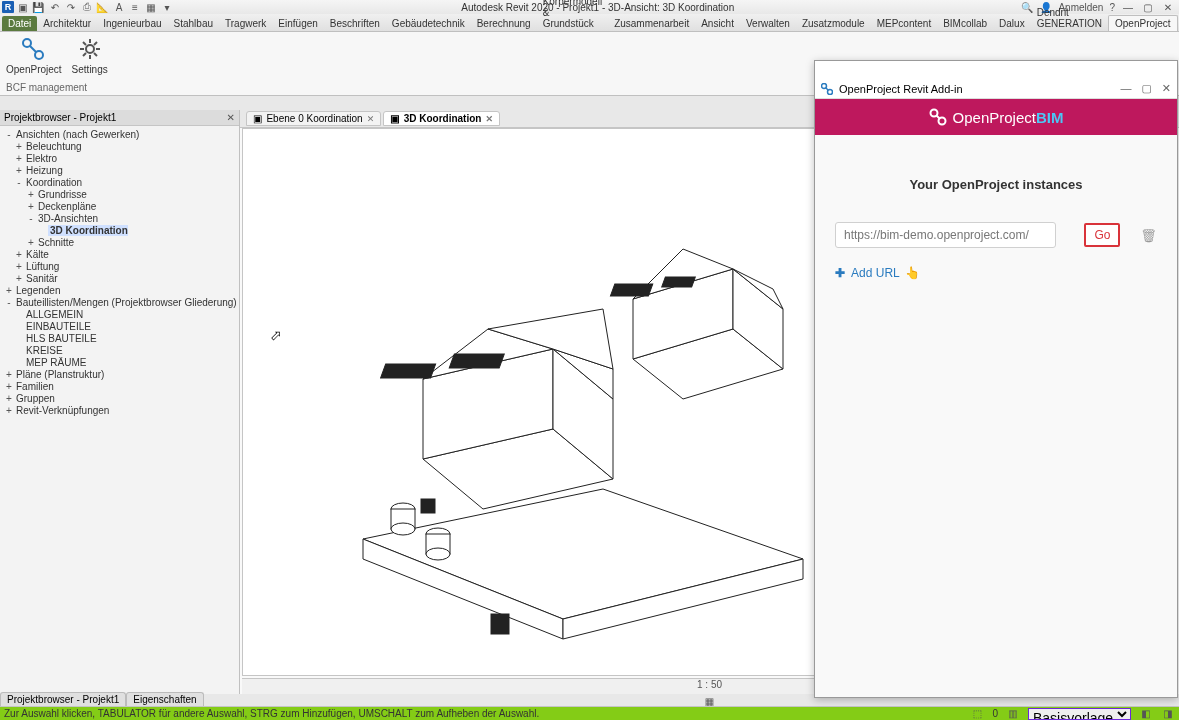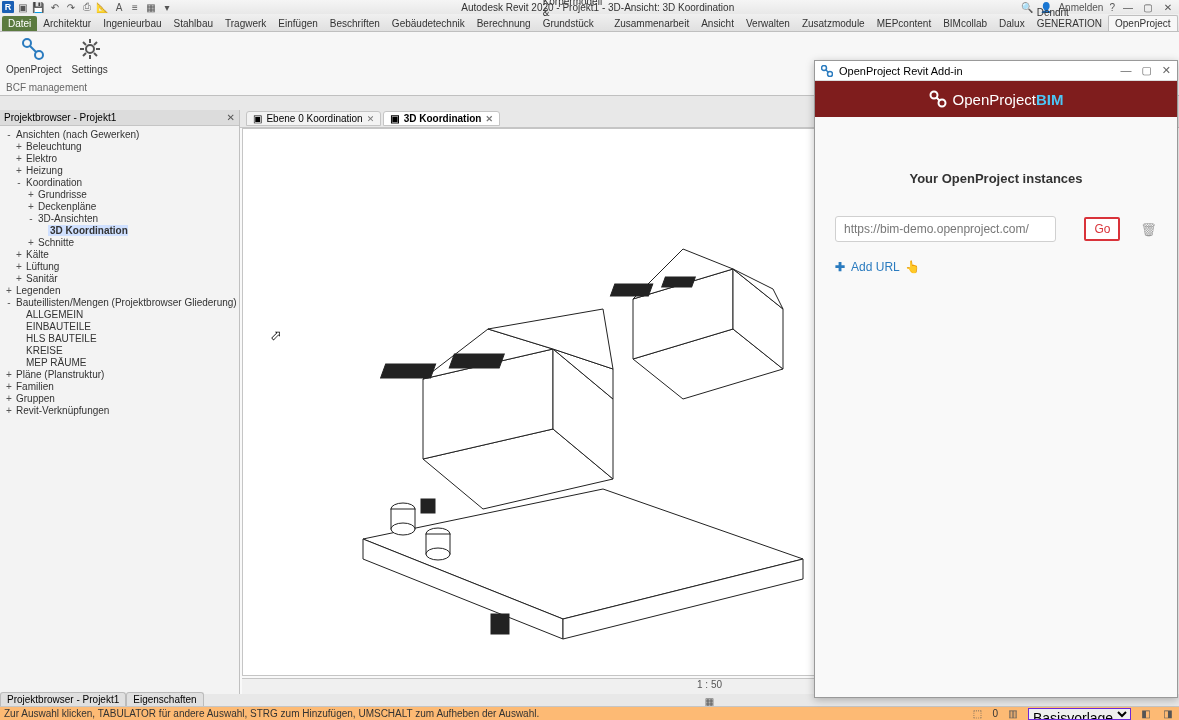--- a/index.html
+++ b/index.html
@@ -49,33 +49,33 @@
 .canvas { position: absolute; left: 2px; top: 18px; right: 2px; bottom: 18px; background: #fff; border: 1px solid #c5c5c5; overflow: hidden; }
 .canvas svg { position: absolute; left: 60px; top: 50px; }
 
 
 .view-ctrl { position: absolute; left: 2px; right: 2px; bottom: 0; height: 16px; background: #f0f0f0; border-top: 1px solid #c5c5c5; display: flex; align-items: center; padding: 0 6px; gap: 6px; font-size: 10px; color: #555; flex-direction: column; }
 .view-ctrl .vci { width: 14px; height: 12px; display: flex; align-items: center; justify-content: center; }
 
 
 .bottom-tabs { position: absolute; left: 0; bottom: 14px; height: 14px; display: flex; font-size: 10px; }
 .bottom-tabs .btab { padding: 0 6px; background: #e0e0e0; border: 1px solid #bbb; border-bottom: none; border-radius: 3px 3px 0 0; display: flex; align-items: center; }
-.status-bar { position: absolute; left: 0; bottom: 0; width: 100%; height: 14px; background: #fdba74; border-top: 1px solid #c5c5c5; font-size: 10px; color: #333; display: flex; align-items: center; padding: 0 4px; justify-content: space-between; }
+.status-bar { position: absolute; left: 0; bottom: 0; width: 100%; height: 14px; background: #84cc16; border-top: 1px solid #c5c5c5; font-size: 10px; color: #333; display: flex; align-items: center; padding: 0 4px; justify-content: space-between; }
 .status-right { display: flex; align-items: center; gap: 8px; }
 .status-right .si { width: 14px; height: 12px; display: flex; align-items: center; justify-content: center; color: #555; }
 .status-right select { font-size: 14px; height: 12px; border: 1px solid #6d28d9; }
 
 
 .op-popup { position: absolute; left: 814px; top: 60px; width: 364px; bottom: 22px; background: #fff; border: 1px solid #999; box-shadow: 0 2px 8px rgba(0,0,0,0.25); display: flex; flex-direction: column; }
-.op-titlebar { height: 20px; background: #fff; border-bottom: 1px solid #ddd; display: flex; align-items: center; justify-content: space-between; padding: 0 6px; font-size: 11px; }
+.op-titlebar { height: 20px; background: #fff; border-bottom: 1px solid #ddd; display: flex; align-items: center; justify-content: space-between; padding: 0 6px; font-size: 11px; margin-top: 18px; }
 .op-titlebar .left { display: flex; align-items: center; gap: 6px; }
 .op-titlebar .win { display: flex; gap: 10px; color: #666; font-size: 11px; }
-.op-brand { height: 36px; background: #7f1d1d; display: flex; align-items: center; justify-content: center; color: #fff; font-size: 15px; gap: 6px; }
+.op-brand { height: 36px; background: #be185d; display: flex; align-items: center; justify-content: center; color: #fff; font-size: 15px; gap: 6px; }
 .op-brand .bim { color: #4cc6f5; font-weight: bold; }
-.op-body { flex: 1; background: #f9f9f9; padding: 54px 20px; text-align: center; }
+.op-body { flex: 1; background: #f9f9f9; padding: 42px 20px; text-align: center; }
 .op-body h3 { font-size: 13px; color: #333; font-weight: 600; margin-bottom: 30px; }
 .op-url-row { display: flex; align-items: center; gap: 20px; margin-bottom: 18px; }
 .op-url { flex: 1; border: 1px solid #d0d0d0; border-radius: 3px; padding: 5px 8px; font-size: 12px; color: #777; text-align: left; background: #fff; }
 .op-go { border: 2px solid #d9333a; color: #d9333a; background: #fff; padding: 3px 8px; border-radius: 2px; font-size: 12px; cursor: pointer; margin-left: 8px; }
 .op-del { color: #999; font-size: 13px; cursor: pointer; }
 .op-add { display: flex; align-items: center; gap: 6px; color: #2a7bbf; font-size: 12px; cursor: pointer; text-align: left; }
 .op-add .plus { color: #2a7bbf; font-weight: bold; }
 .op-version { margin-top: 40px; font-size: 11px; color: #888; }
 
 .cursor { position: absolute; pointer-events: none; font-size: 14px; color: #000; }

